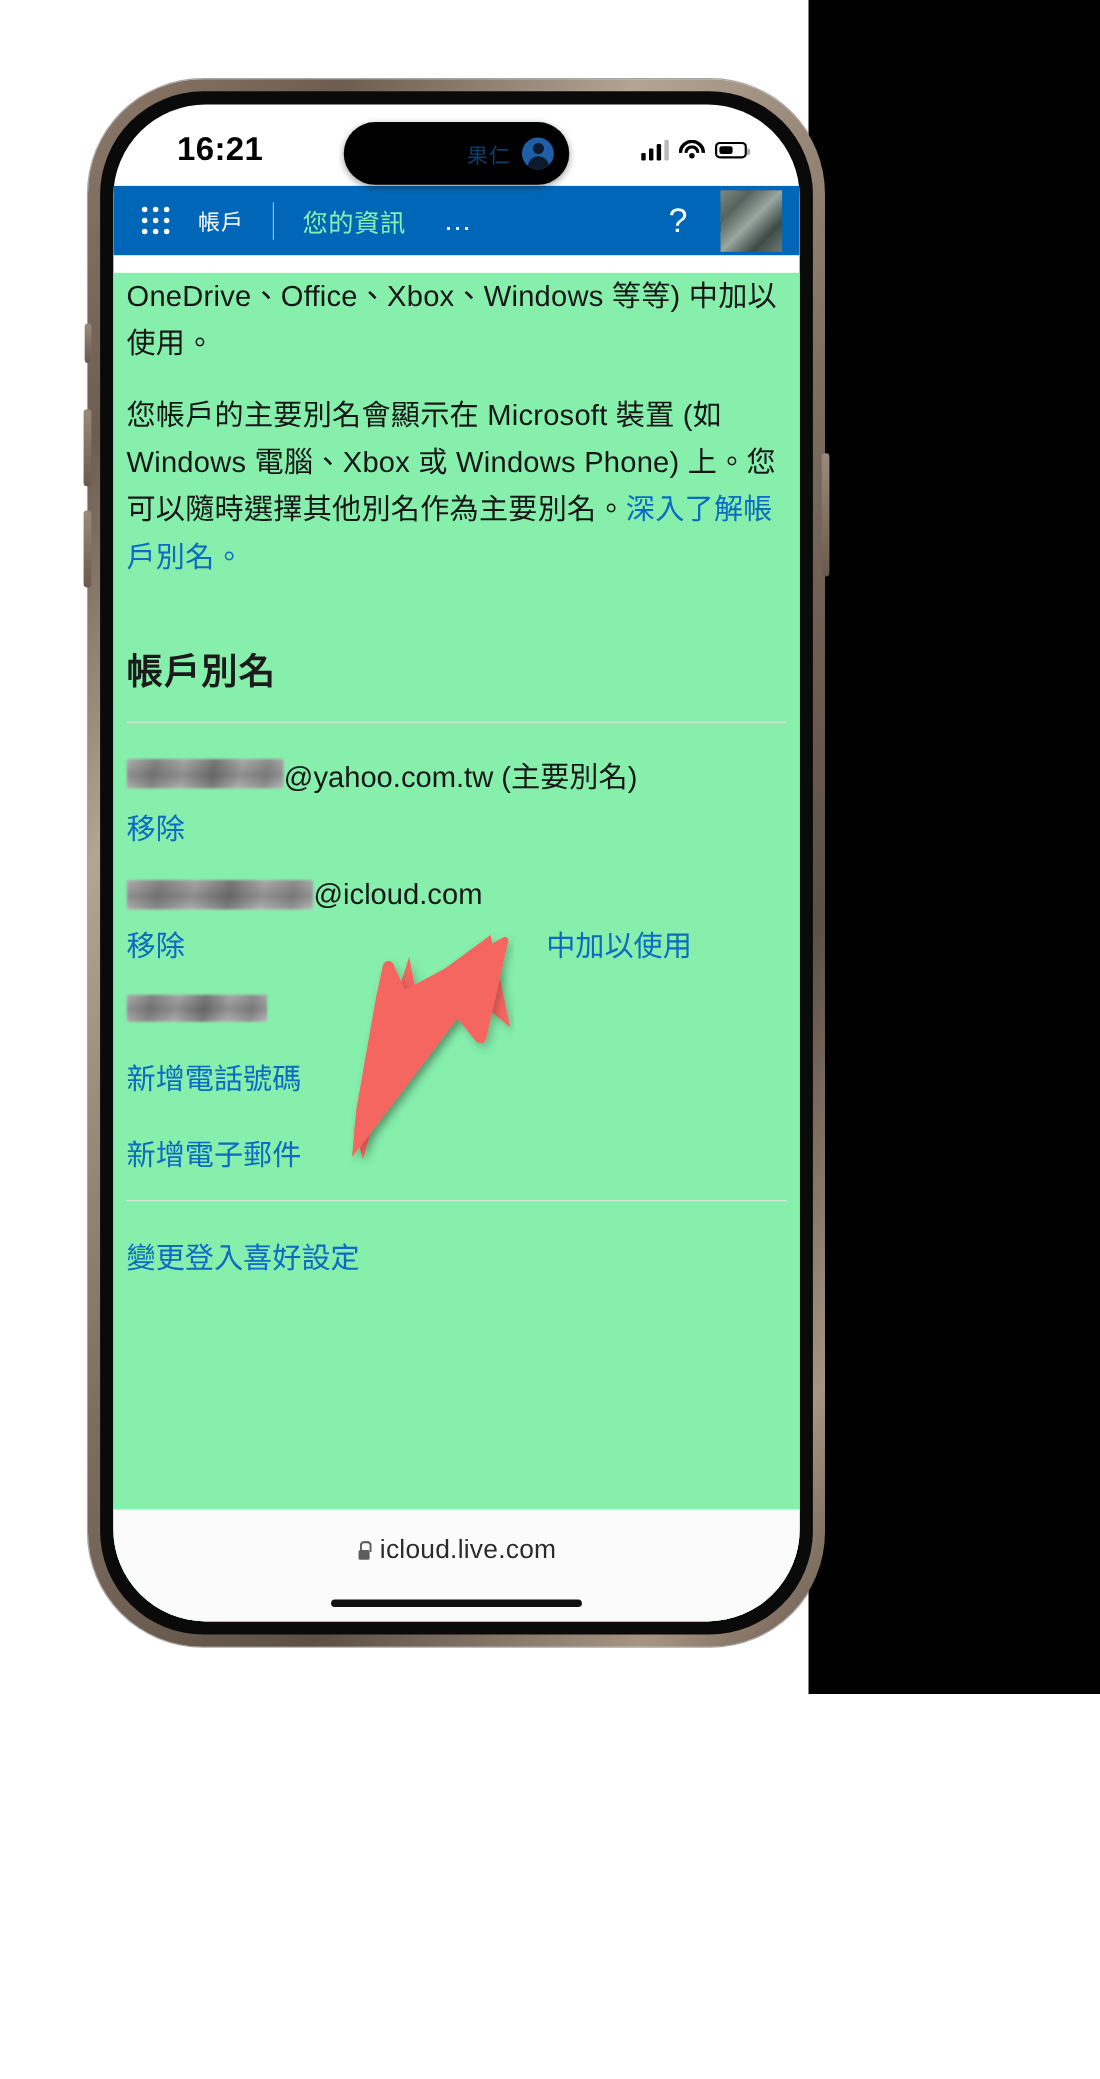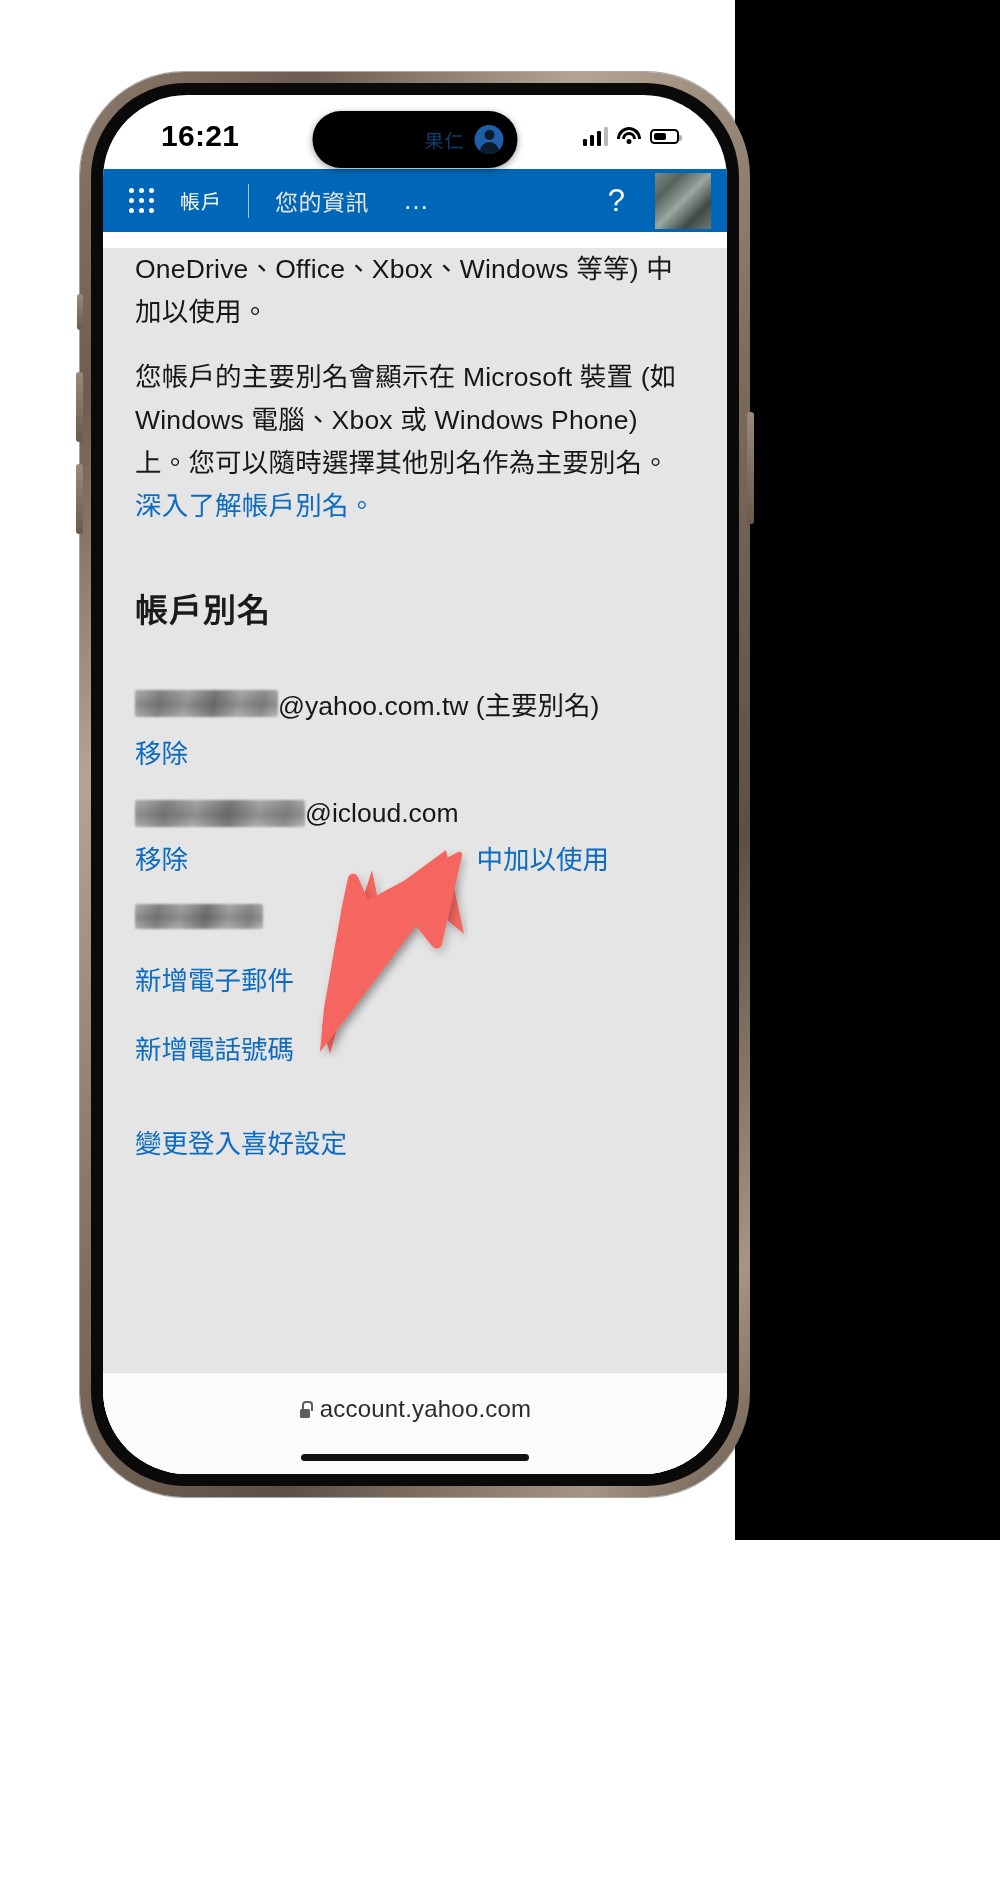--- a/index.html
+++ b/index.html
@@ -87,39 +87,39 @@
 
   
   .ms-header {
     height: 63px; background:#0067b8; display:flex; align-items:center;
     padding: 0 16px 0 26px; gap: 0;
   }
   .waffle { display:grid; grid-template-columns:repeat(3,5px); grid-template-rows:repeat(3,5px); gap:5px; flex:none; }
   .waffle i{ width:5px;height:5px;background:#fff;border-radius:50%; }
   .hdr-brand { color:#fff; font-size:20px; margin-left:26px; letter-spacing:1px; white-space:nowrap;}
   .hdr-div { width:1px; height:34px; background:rgba(255,255,255,.62); margin:0 26px; flex:none;}
-  .hdr-link { color:#e5e5e5; font-size:23px; white-space:nowrap; letter-spacing:.5px;}
+  .hdr-link { color:#86efac; font-size:23px; white-space:nowrap; letter-spacing:.5px;}
   .hdr-dots { color:#fff; font-size:26px; margin-left:34px; letter-spacing:2px; line-height:0.4;}
   .hdr-spacer { flex:1; }
   .hdr-help { color:#fff; font-size:31px; font-weight:300; margin-right:30px; }
   .hdr-avatar {
     width:56px; height:56px; flex:none;
     background-image:
       linear-gradient(135deg,#7f8a86 0%,#55625d 25%,#9aa6a0 50%,#3e4a46 75%,#6e7a74 100%),
       repeating-linear-gradient(90deg, rgba(0,0,0,.16) 0 9px, rgba(255,255,255,.16) 9px 18px),
       repeating-linear-gradient(0deg, rgba(0,0,0,.16) 0 9px, rgba(255,255,255,.16) 9px 18px);
     background-blend-mode: normal, overlay, overlay;
   }
 
   
   .page {
     position: relative;
-    padding: 0 32px;
+    padding: 0 12px;
     height: calc(100% - 74px - 63px);
-    background:#e5e5e5;
+    background:#86efac;
   }
   .para {
     font-size: 26.5px; line-height: 1.62; color:#171717; margin-top: 22px;
     letter-spacing: .2px;
   }
   .para.first { margin-top: 16px; }
   .lnk { color:#0d6cc1; }
 
   .h2 {
     font-size: 33px; color:#1b1b1b; font-weight: 700;
@@ -266,22 +266,22 @@
               <span class="act right">中加以使用</span>
             </div>
           </div>
 
           <div class="alias-row">
             <div class="alias-line">
               <span class="blur w3"></span>
             </div>
           </div>
 
+          <div class="addlink">新增電話號碼</div>
           <div class="addlink">新增電子郵件</div>
-          <div class="addlink">新增電話號碼</div>
 
           <div class="rule"></div>
 
 
           <div class="addlink">變更登入喜好設定</div>
 
           <svg class="arrow" viewBox="0 0 150 210">
             <defs>
               <filter id="ash" x="-30%" y="-30%" width="170%" height="170%">
                 <feDropShadow dx="3" dy="4" stdDeviation="4" flood-color="#000" flood-opacity="0.22"></feDropShadow>
@@ -289,21 +289,21 @@
             </defs>
             <path filter="url(#ash)" fill="#f4665f" d="M128 2 L146 86 L112 58 L20 178 L12 206 L4 178 L54 22 L60 52 Z" transform="translate(0,0)"></path>
             <path filter="url(#ash)" fill="#f4665f" d="M140 4 C142 3 145 5 144 8 L124 96 C123 101 117 102 114 98 L98 78 L30 168 L2 204 L6 160 L24 58 L30 30 C31 25 38 24 40 29 L50 52 Z"></path>
           </svg>
 
         </div>
 
         <div class="safari-bar">
           <div class="url-row">
             <span class="lock"></span>
-            <span class="url-text">account.yahoo.com</span>
+            <span class="url-text">icloud.live.com</span>
           </div>
           <div class="home-indicator"></div>
         </div>
 
       </div>
     </div>
   </div>
 </div>
 
 </body></html>

